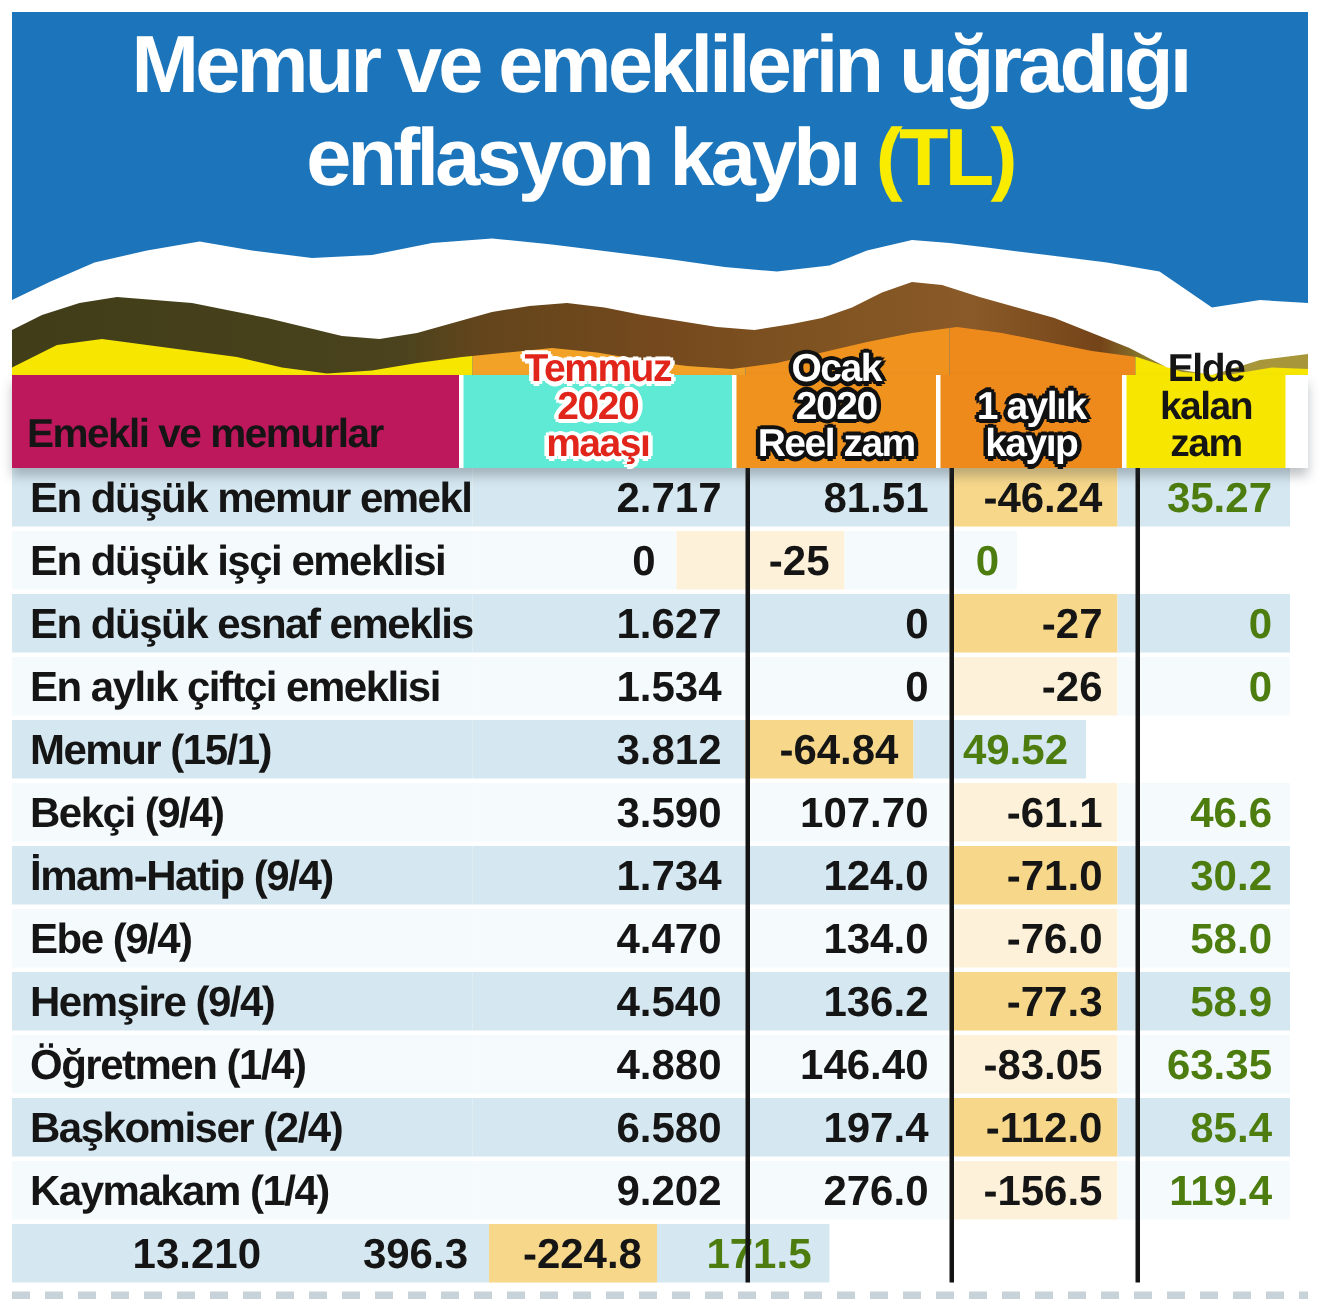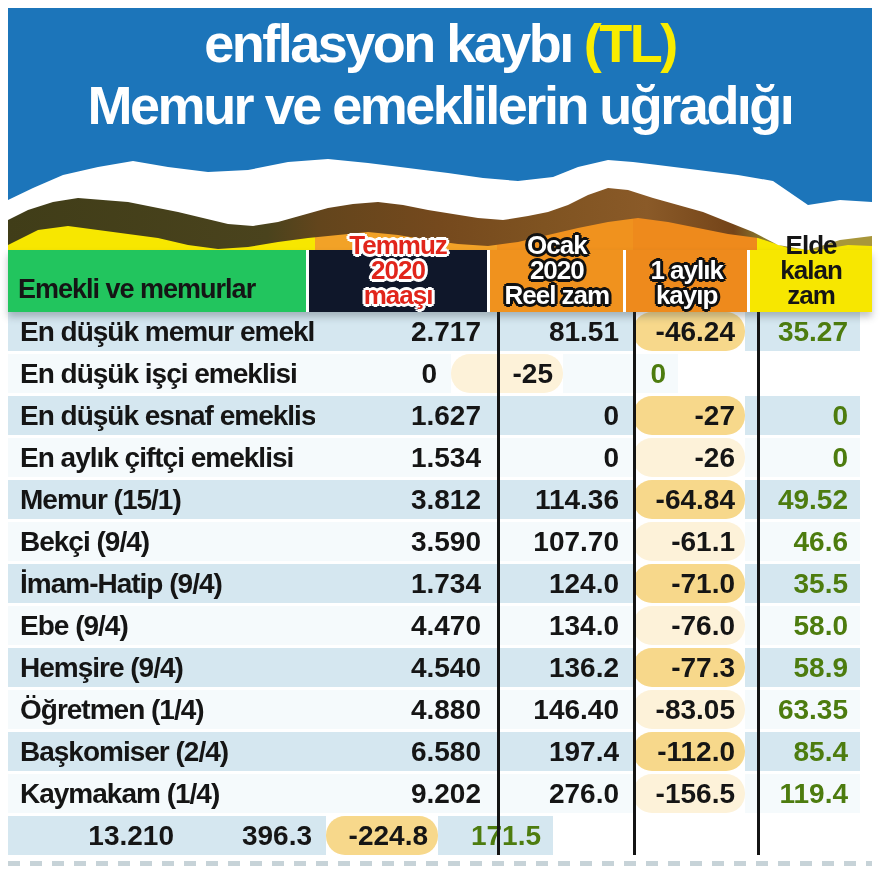--- a/index.html
+++ b/index.html
@@ -20,25 +20,25 @@
 
   
   .torn{display:block;width:864px;height:100px;}
 
   
   .thead{
     position:relative;display:flex;width:864px;height:62px;z-index:3;
     box-shadow:0 5px 7px rgba(50,60,70,.30);
   }
   .thead .hc{position:relative;height:62px;box-sizing:border-box;}
-  .hc.h1{width:298px;background:#22c55e;}
-  .hc.h2{width:182px;background:#0f172a;border-left:3px solid #fff;}
+  .hc.h1{width:298px;background:#be185d;}
+  .hc.h2{width:182px;background:#5eead4;border-left:3px solid #fff;}
   .hc.h3{width:136px;background:#f0921e;border-left:3px solid #fff;}
   .hc.h4{width:124px;background:#ee8a1c;border-left:3px solid #fff;}
-  .hc.h5{width:125px;background:#f7e700;border-left:3px solid #fff;padding-left:44px;}
+  .hc.h5{width:109px;background:#f7e700;border-left:3px solid #fff;padding-left:44px;}
   .hlabel{
     position:absolute;left:0;right:0;bottom:4px;text-align:center;
     white-space:pre-line;font-size:26px;line-height:25px;letter-spacing:-1px;color:#151515;
   }
   .h1 .hlabel{text-align:left;padding-left:10px;font-size:27px;bottom:10px;}
   .h2 .hlabel{
     color:#e1251b;
     text-shadow:3px 0 0 #fff,-3px 0 0 #fff,0 3px 0 #fff,0 -3px 0 #fff,
                 2px 2px 0 #fff,-2px 2px 0 #fff,2px -2px 0 #fff,-2px -2px 0 #fff;
   }
@@ -49,21 +49,21 @@
   }
 
   
   .tbody{position:relative;width:864px;}
   div.trow{display:flex;height:39px;margin-bottom:3px;}
   .td{height:39px;line-height:39px;font-size:28px;color:#151515;box-sizing:border-box;
       white-space:nowrap;overflow:visible;}
   .td.c1{width:307px;text-align:left;padding-left:12px;letter-spacing:-1px;}
   .td.c2{width:182px;text-align:right;padding-right:16px;}
   .td.c3{width:136px;text-align:right;padding-right:14px;}
-  .td.c4{width:112px;text-align:right;padding-right:10px;border-radius:19px;}
+  .td.c4{width:112px;text-align:right;padding-right:10px;}
   .td.c5{width:115px;text-align:right;padding-right:12px;color:#4d7c0f;}
   div.trow:nth-of-type(odd)  .td{background:#d5e7f0;}
   div.trow:nth-of-type(even) .td{background:#f5fafc;}
   div.trow:nth-of-type(odd)  .td.c4{background:#f7d88b;}
   div.trow:nth-of-type(even) .td.c4{background:#fdf2d9;}
 
   .vline{position:absolute;top:0;width:3px;background:#141414;z-index:2;}
   .vl1{left:489px;} .vl2{left:625px;} .vl3{left:749px;}
 
   
@@ -71,22 +71,22 @@
     width:864px;height:5px;margin-top:6px;
     background:repeating-linear-gradient(90deg,#c7d3d8 0 12px,#ffffff 12px 22px);
   }
 </style>
 </head>
 <body>
 
 <div class="card">
 
   <div class="title">
+    <div>Memur ve emeklilerin uğradığı</div>
     <div><span>enflasyon kaybı</span><span class="unit">(TL)</span></div>
-    <div>Memur ve emeklilerin uğradığı</div>
   </div>
 
   <svg class="torn" viewBox="0 0 864 100" preserveAspectRatio="none">
     <defs>
       <linearGradient id="darkgrad" x1="0" y1="0" x2="1" y2="0">
         <stop offset="0" stop-color="#403d18"></stop>
         <stop offset="0.30" stop-color="#4a431d"></stop>
         <stop offset="0.36" stop-color="#63451c"></stop>
         <stop offset="0.50" stop-color="#75491d"></stop>
         <stop offset="0.62" stop-color="#7f5321"></stop>
@@ -163,39 +163,38 @@
         <div class="td c1">En aylık çiftçi emeklisi</div>
         <div class="td c2">1.534</div>
         <div class="td c3">0</div>
         <div class="td c4">-26</div>
         <div class="td c5">0</div>
       </div>
 
       <div class="trow">
         <div class="td c1">Memur (15/1)</div>
         <div class="td c2">3.812</div>
-        <div class="td c3">114.36</div>
         <div class="td c4">-64.84</div>
         <div class="td c5">49.52</div>
       </div>
 
       <div class="trow">
         <div class="td c1">Bekçi (9/4)</div>
         <div class="td c2">3.590</div>
         <div class="td c3">107.70</div>
         <div class="td c4">-61.1</div>
         <div class="td c5">46.6</div>
       </div>
 
       <div class="trow">
         <div class="td c1">İmam-Hatip (9/4)</div>
         <div class="td c2">1.734</div>
         <div class="td c3">124.0</div>
         <div class="td c4">-71.0</div>
-        <div class="td c5">35.5</div>
+        <div class="td c5">30.2</div>
       </div>
 
       <div class="trow">
         <div class="td c1">Ebe (9/4)</div>
         <div class="td c2">4.470</div>
         <div class="td c3">134.0</div>
         <div class="td c4">-76.0</div>
         <div class="td c5">58.0</div>
       </div>
 

